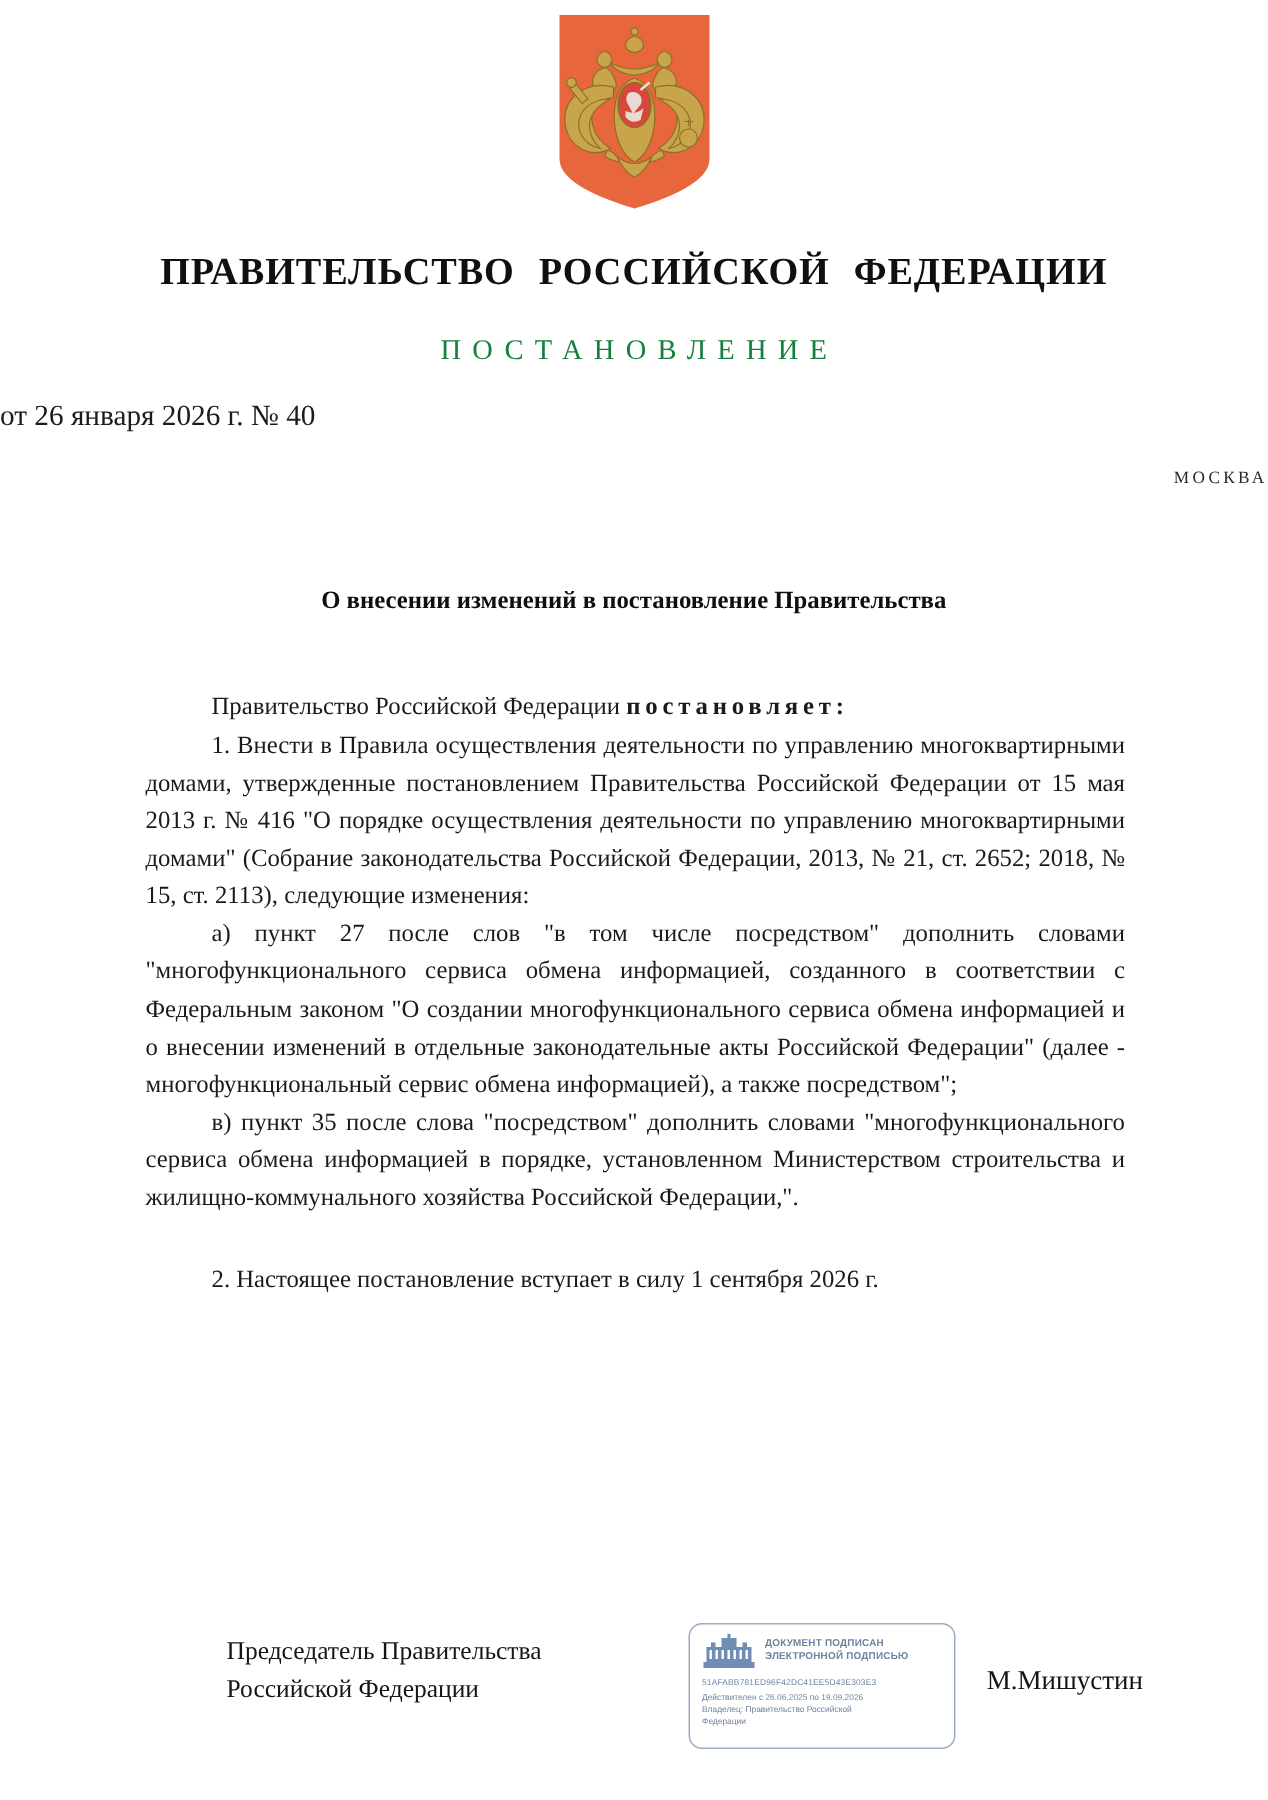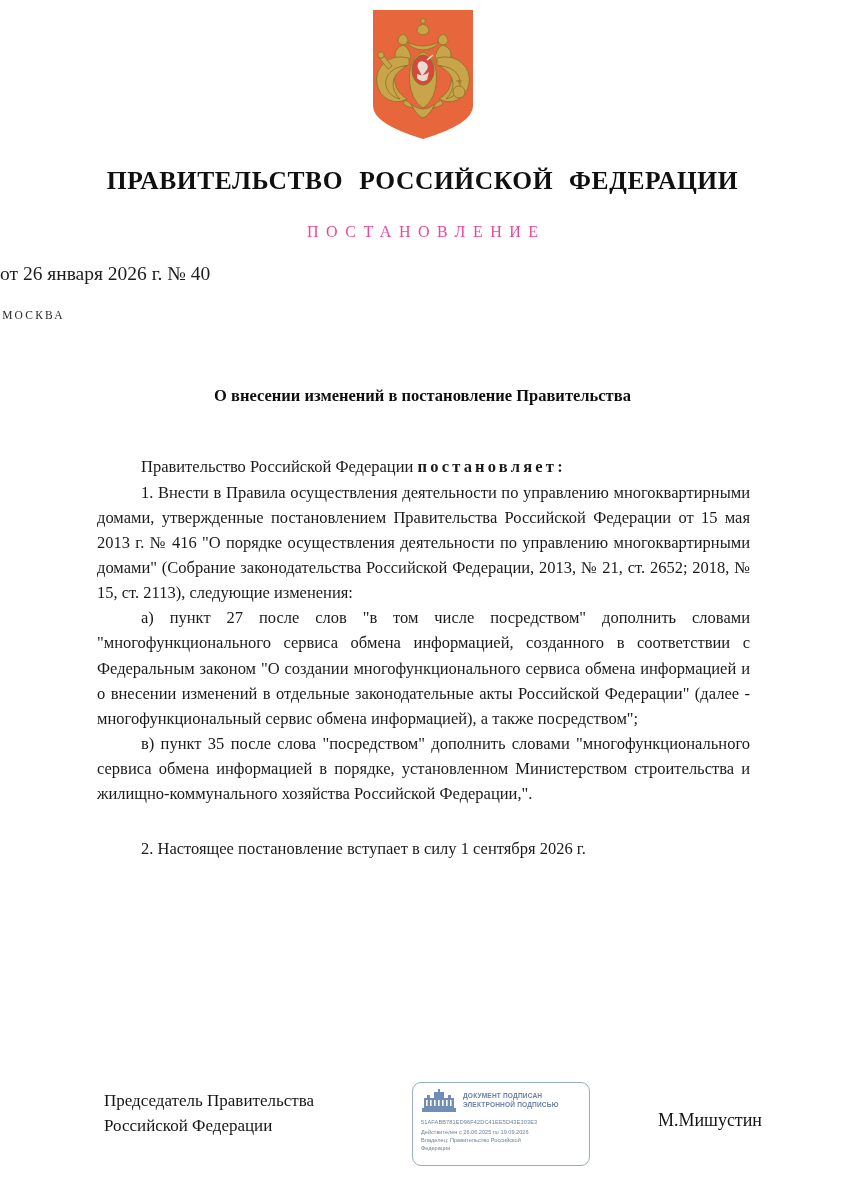--- a/index.html
+++ b/index.html
@@ -43,33 +43,33 @@
     text-align: center;
     font-weight: 700;
     font-size: 25.5px;
     letter-spacing: 0.6px;
     word-spacing: 9px;
     margin-top: 26px;
     color: #101010;
   }
   .doc-type {
     text-align: center;
-    font-size: 16px;
+    font-size: 19px;
     letter-spacing: 7.5px;
     margin-top: 27px;
-    color: #ec4899;
+    color: #15803d;
     text-indent: 7.5px;
   }
   .doc-date {
     font-size: 19.5px;
     margin-top: 22px;
     color: #1c1c1c;
   }
   .doc-city {
-    text-align: left;
+    text-align: right;
     font-size: 11.5px;
     letter-spacing: 2.2px;
     margin-top: 24px;
     color: #2a2a2a;
     text-indent: 2.2px;
   }
 
   
   .subject {
     margin: 62px auto 0;
@@ -119,20 +119,21 @@
 
   
   .sign-row {
     position: absolute;
     left: 0;
     right: 0;
     bottom: 10px;
     height: 110px;
     display: flex;
     align-items: flex-start;
+    padding-left: 47px;
   }
   .sign-left {
     width: 300px;
     margin-left: 104px;
     font-size: 17px;
     line-height: 1.48;
     color: #151515;
     padding-top: 8px;
   }
   .sign-left div { white-space: nowrap; }

